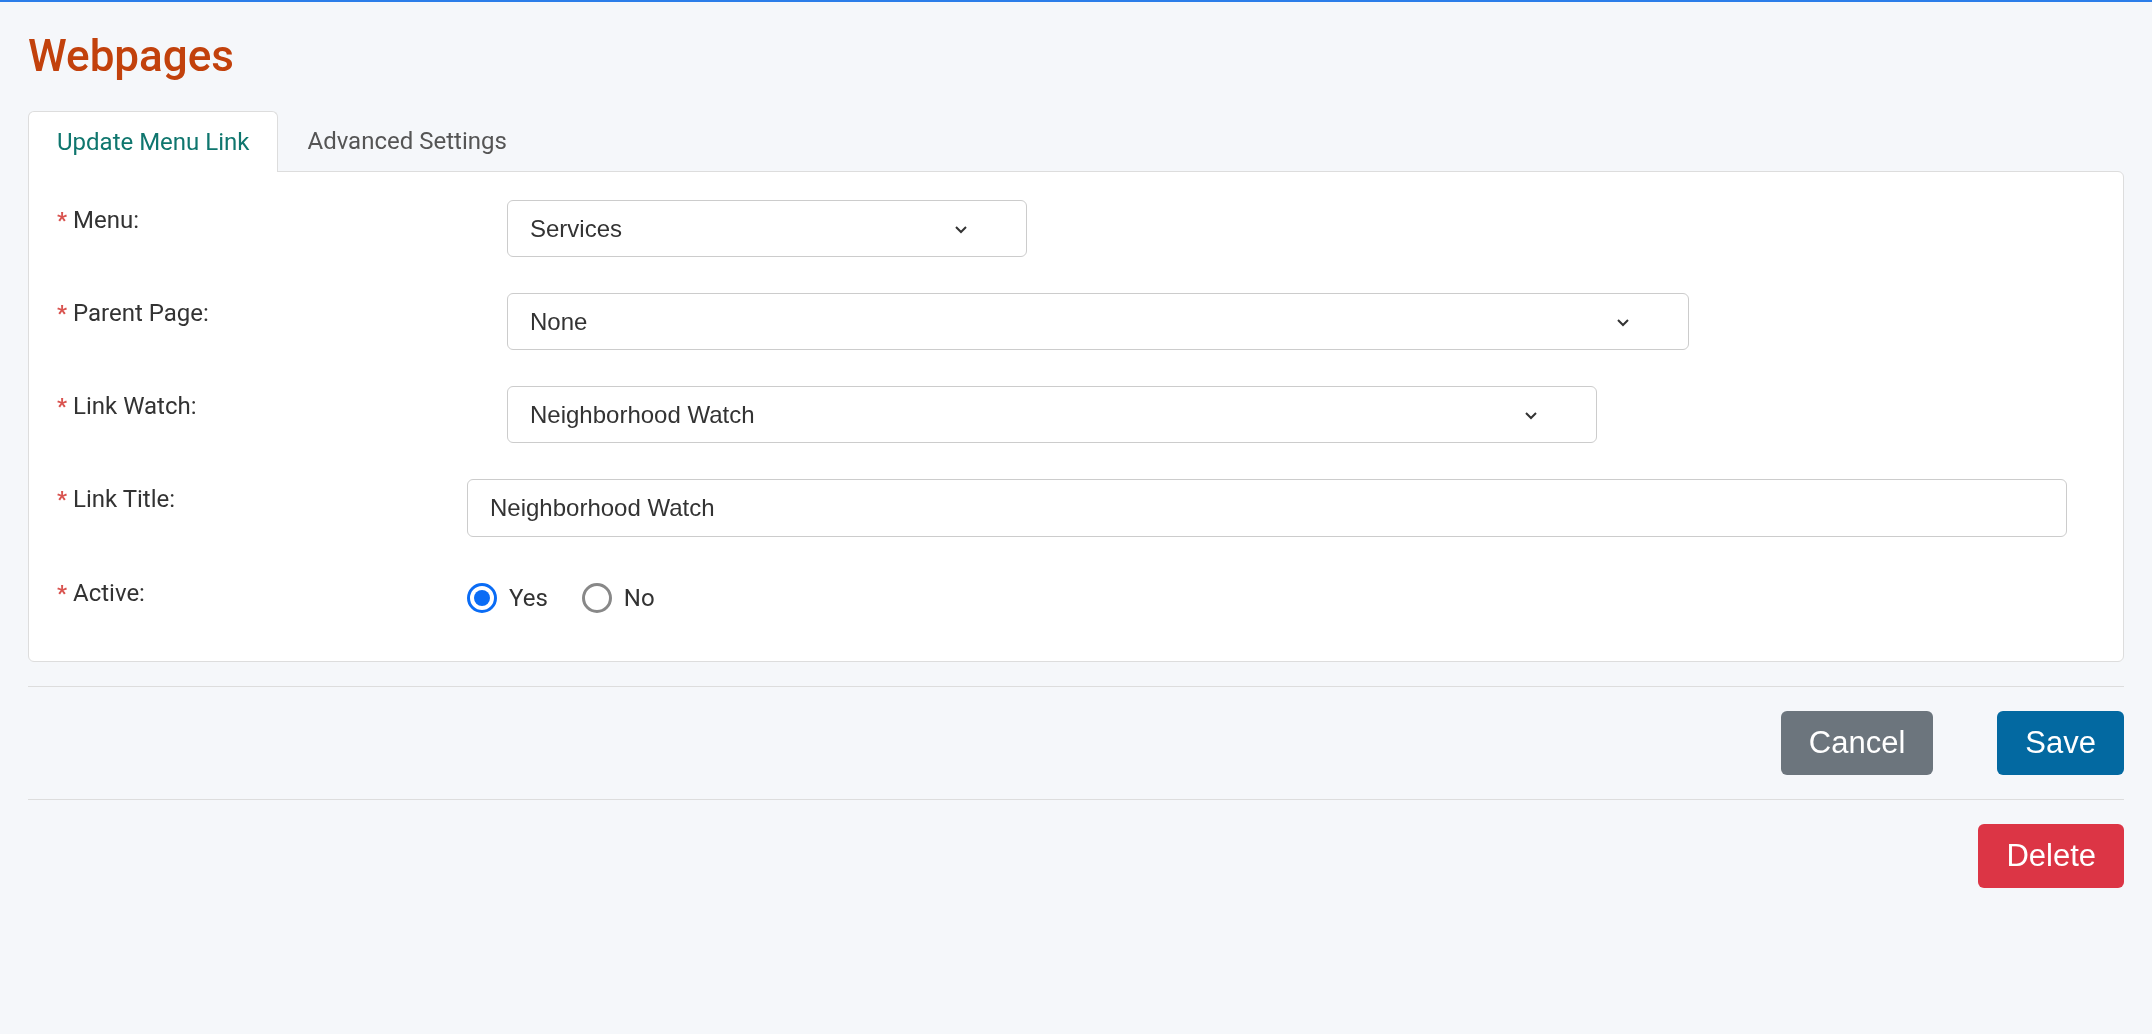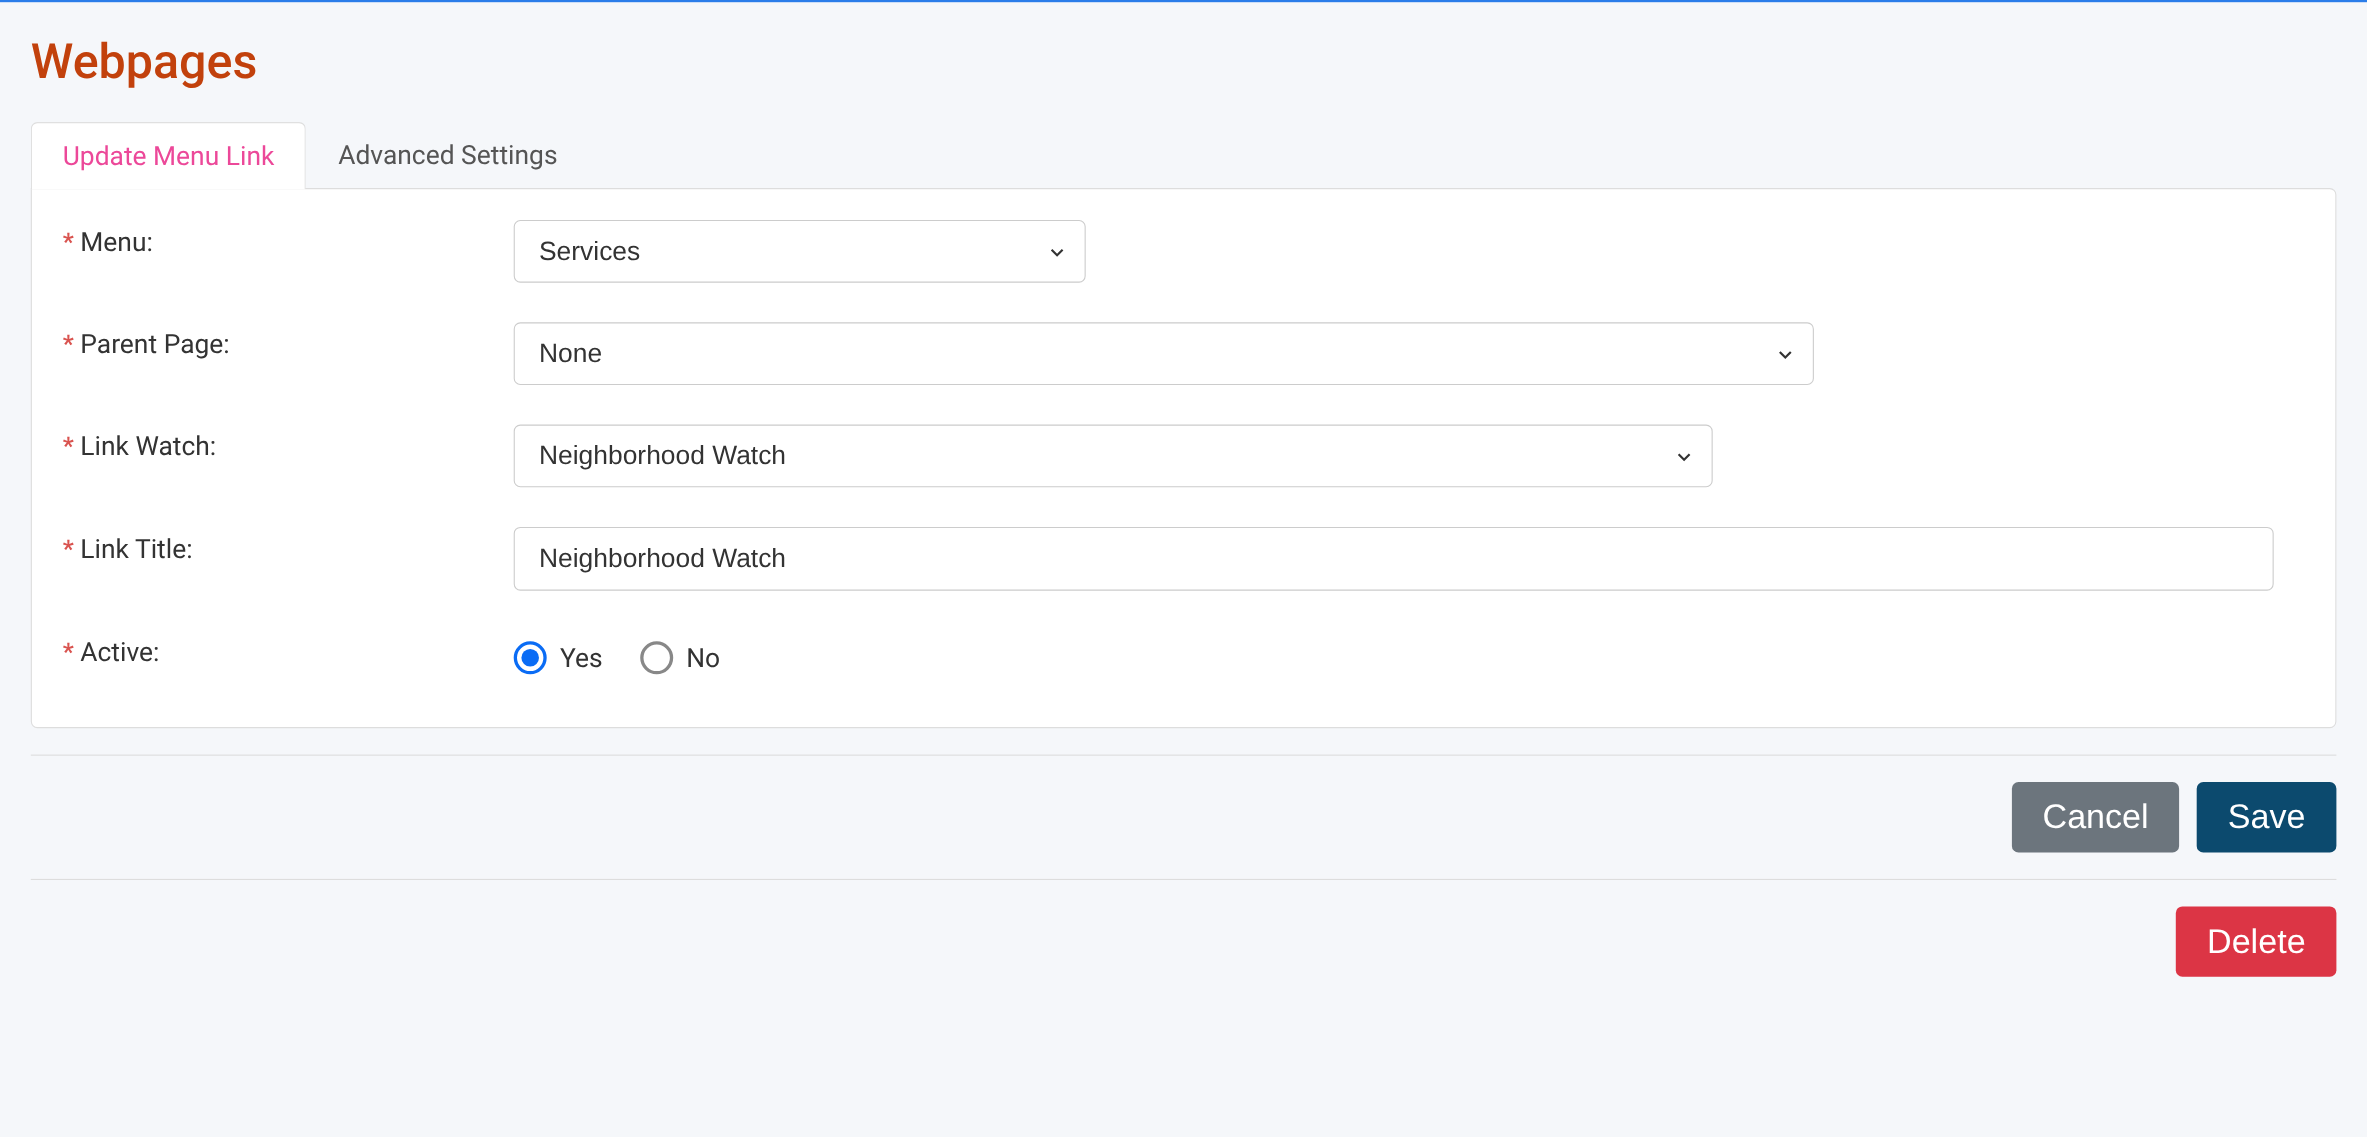--- a/index.html
+++ b/index.html
@@ -28,21 +28,21 @@
       cursor: pointer;
       border: 1px solid transparent;
       border-bottom: none;
       border-top-left-radius: 6px;
       border-top-right-radius: 6px;
       background: transparent;
     }
     .tab.active {
       background: #fff;
       border-color: #ddd;
-      color: #ec4899;
+      color: #0f766e;
       position: relative;
       top: 1px;
     }
     .panel {
       background: #fff;
       border: 1px solid #ddd;
       border-radius: 0 6px 6px 6px;
       padding: 28px 28px 48px 28px;
     }
     .form-row {
@@ -80,20 +80,21 @@
       width: 100%;
       appearance: none;
       -webkit-appearance: none;
       background: #fff;
       border: 1px solid #ccc;
       border-radius: 6px;
       padding: 14px 16px 14px 22px;
       font-size: 24px;
       color: #333;
       cursor: pointer;
+      margin-left: 40px;
     }
     .chevron {
       position: absolute;
       right: 18px;
       top: 50%;
       transform: translateY(-50%);
       pointer-events: none;
       width: 16px;
       height: 16px;
     }
@@ -155,21 +156,21 @@
     }
     .btn {
       padding: 14px 28px;
       font-size: 31px;
       border: none;
       border-radius: 6px;
       cursor: pointer;
       color: #fff;
     }
     .btn-secondary { background: #6c757d; }
-    .btn-primary { background: #0c4a6e; }
+    .btn-primary { background: #0369a1; margin-left: 48px; }
     .btn-danger { background: #dc3545; }
   </style>
 </head>
 <body>
 
 <h1 class="page-title">Webpages</h1>
 
 <div class="tab-row">
   <div class="tab active">Update Menu Link</div>
   <div class="tab">Advanced Settings</div>

